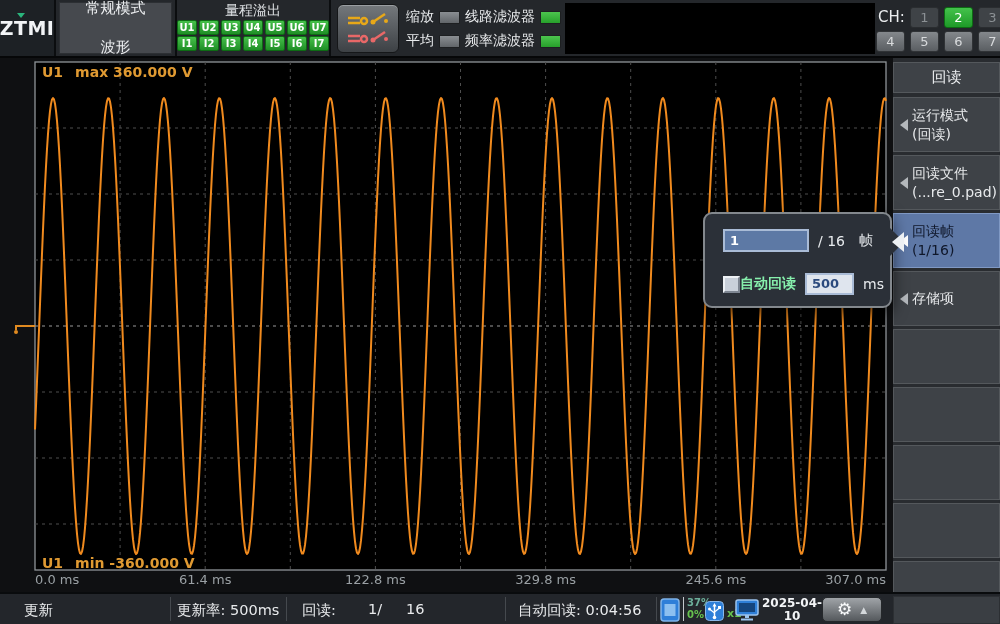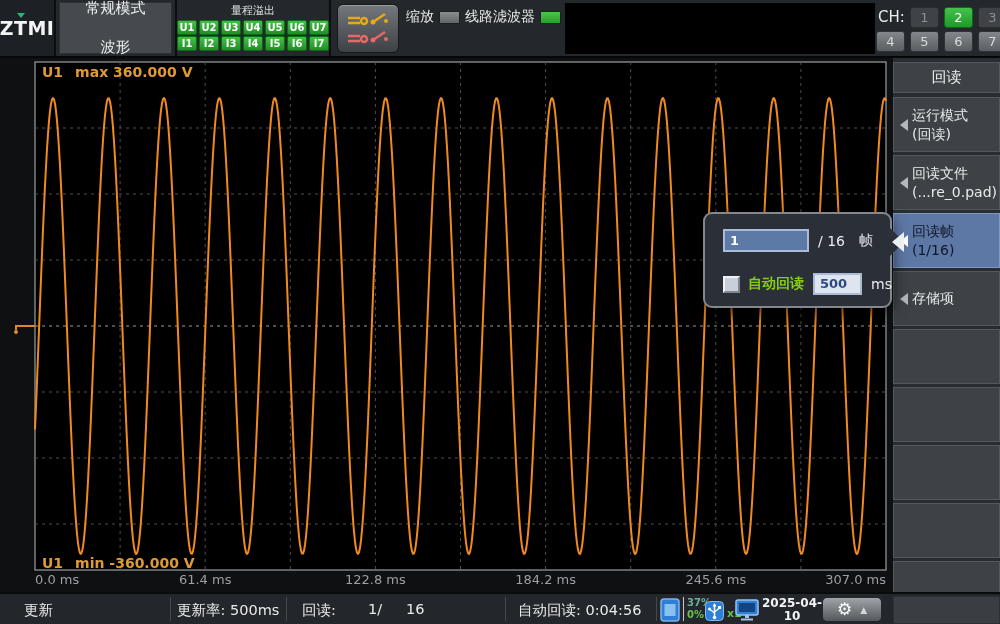--- a/index.html
+++ b/index.html
@@ -7,21 +7,21 @@
   body { font-family:"DejaVu Sans","Liberation Sans",sans-serif; }
   .screen { position:relative; width:1000px; height:624px; background:#17191c; overflow:hidden; }
 
   
   .topbar { position:absolute; left:0; top:0; width:1000px; height:58px; background:#24272b; border-bottom:2px solid #060708; }
   .logo-box { position:absolute; left:0; top:0; width:56px; height:56px; background:#1d2125; border-right:2px solid #0b0d0f; display:flex; align-items:center; justify-content:center; }
   .logo { color:#f2f4f6; font-weight:bold; font-size:19px; letter-spacing:0.5px; position:relative; }
   .logo-accent { position:absolute; left:17px; top:-4px; width:0; height:0; border-left:4px solid transparent; border-right:4px solid transparent; border-top:5px solid #2ab57c; }
   .mode-box { position:absolute; left:59px; top:2px; width:113px; height:52px; background:#46494e; border:1px solid #2c2f33; display:flex; flex-direction:column; align-items:center; justify-content:center; gap:20px; color:#eceef0; font-size:15px; }
   .overflow-box { position:absolute; left:175px; top:0; width:156px; height:56px; border-left:2px solid #0b0d0f; border-right:2px solid #0b0d0f; padding-top:2px; }
-  .overflow-title { text-align:center; color:#dde0e3; font-size:11px; height:17px; line-height:17px; }
+  .overflow-title { text-align:center; color:#dde0e3; font-size:14px; height:17px; line-height:17px; }
   .badge-row { display:flex; gap:2px; justify-content:center; margin-top:1px; }
   .badge { width:20px; height:15px; background:linear-gradient(#46c04a,#1f8f26); border:1px solid #0d6b14; border-radius:2px; color:#fff; font-size:10px; font-weight:bold; display:flex; align-items:center; justify-content:center; }
   .wiring-btn { position:absolute; left:337px; top:4px; width:62px; height:49px; border-radius:6px; background:linear-gradient(#74787c,#3d4145); border:1px solid #151719; box-shadow:inset 0 1px 0 #9a9ea2; display:flex; align-items:center; justify-content:center; }
   .filters { position:absolute; left:406px; top:0; width:158px; height:56px; }
   .filter-row { position:absolute; left:0; display:flex; align-items:center; gap:5px; height:20px; }
   .filter-row.r1 { top:7px;justify-content:center; } .filter-row.r2 { top:31px; }
   .filter-label { color:#e8eaec; font-size:14px; white-space:nowrap; }
   .indicator { width:21px; height:13px; border:1px solid #1d1f21; border-radius:1px; }
   .indicator.off { background:linear-gradient(#8a8e92,#616569); }
   .indicator.on { background:linear-gradient(#4cc44e,#27a02b); }
@@ -55,21 +55,21 @@
 
   
   .popup { position:absolute; left:703px; top:212px; width:189px; height:96px; background:#2b3038; border:2px solid #83888d; border-radius:9px; box-shadow:0 5px 16px rgba(0,0,0,.65); z-index:10; }
   .popup-row { position:absolute; left:18px; display:flex; align-items:center; }
   .popup-row.r1 { top:15px; }
   .popup-row.r2 { top:59px; }
   .frame-input { width:86px; height:23px; background:#5d79a5; border:2px solid #a9bbd6; color:#fff; font-size:13px; font-weight:bold; line-height:19px; padding-left:5px; }
   .popup-text { color:#e8ebee; font-size:14px; margin-left:9px; white-space:nowrap; }
   .popup-unit { margin-left:14px; }
   .checkbox { width:17px; height:17px; background:#c9d0da; border-top:2px solid #eef1f5; border-left:2px solid #eef1f5; border-right:2px solid #7e8692; border-bottom:2px solid #7e8692; }
-  .chk-label { color:#84cc16; font-size:14px; font-weight:bold; margin-left:8px; white-space:nowrap; }
+  .chk-label { color:#86efac; font-size:14px; font-weight:bold; white-space:nowrap; }
   .interval-input { width:49px; height:22px; background:#dfe5ee; border:2px solid #a9bbd6; color:#2b4a7e; font-size:13px; font-weight:bold; line-height:18px; padding-left:5px; margin-left:9px; }
   .popup-tail { position:absolute; left:889px; top:227px; width:0; height:0; border-top:15px solid transparent; border-bottom:15px solid transparent; border-left:15px solid #2b3038; z-index:11; }
   .popup-tail-arrow { position:absolute; left:892px; top:232px; width:0; height:0; border-top:10px solid transparent; border-bottom:10px solid transparent; border-right:12px solid #edf0f3; z-index:12; }
 
   
   .bottombar { position:absolute; left:0; top:592px; width:1000px; height:32px; background:#23262b; border-top:2px solid #090b0d; }
   .bb-text { position:absolute; top:7px; color:#e8eaec; font-size:14.5px; white-space:nowrap; }
   .vsep { position:absolute; top:3px; bottom:3px; width:1px; background:#45494e; }
   .pct-block { position:absolute; left:683px; top:3px; border-left:1px solid #c4c8cc; padding-left:3px; font-size:10px; font-weight:bold; line-height:12px; }
   .pct-top { color:#6cae9a; } .pct-bottom { color:#66c24e; }
@@ -136,20 +136,26 @@
         </g>
         <circle cx="30" cy="31" r="2.5" fill="#e86868"></circle>
         <circle cx="43" cy="30" r="2" fill="#e86868"></circle>
       </svg>
     </div>
     <div class="filters">
       <div class="filter-row r1">
         <span class="filter-label">缩放</span>
         <div class="indicator off"></div>
         <span class="filter-label">线路滤波器</span>
+        <div class="indicator on"></div>
+      </div>
+      <div class="filter-row r2">
+        <span class="filter-label">平均</span>
+        <div class="indicator off"></div>
+        <span class="filter-label">频率滤波器</span>
         <div class="indicator on"></div>
       </div>
     </div>
     <div class="blackdisplay"></div>
     <div class="ch-box">
       <span class="ch-label">CH:</span>
     <div class="ch-btn dim" style="left: 34px; top: 7px;">1</div>
         <div class="ch-btn on" style="left: 68px; top: 7px;">2</div>
         <div class="ch-btn dim" style="left: 102px; top: 7px;">3</div>
         <div class="ch-btn off" style="left: 0px; top: 31px;">4</div>
@@ -189,21 +195,21 @@
         <span>max 360.000 V</span>
     </div>
     <div class="scope-label min">
       <span>U1</span>
         <span>min -360.000 V</span>
     </div>
     <div id="tick-labels">
         <span class="tick-label" style="left: 35px; transform: none;">0.0 ms</span>
         <span class="tick-label" style="left: 205.2px; transform: translateX(-50%);">61.4 ms</span>
         <span class="tick-label" style="left: 375.4px; transform: translateX(-50%);">122.8 ms</span>
-        <span class="tick-label" style="left: 545.6px; transform: translateX(-50%);">184.2 ms</span>
+        <span class="tick-label" style="left: 545.6px; transform: translateX(-50%);">329.8 ms</span>
         <span class="tick-label" style="left: 715.8px; transform: translateX(-50%);">245.6 ms</span>
         <span class="tick-label" style="left: 886px; transform: translateX(-100%);">307.0 ms</span>
       </div>
   </div>
 
   <div class="sidebar">
     <div class="side-header">回读</div>
     <div id="side-items">
         <div class="side-item" style="top: 39px;">
           <span class="side-tri"></span>

